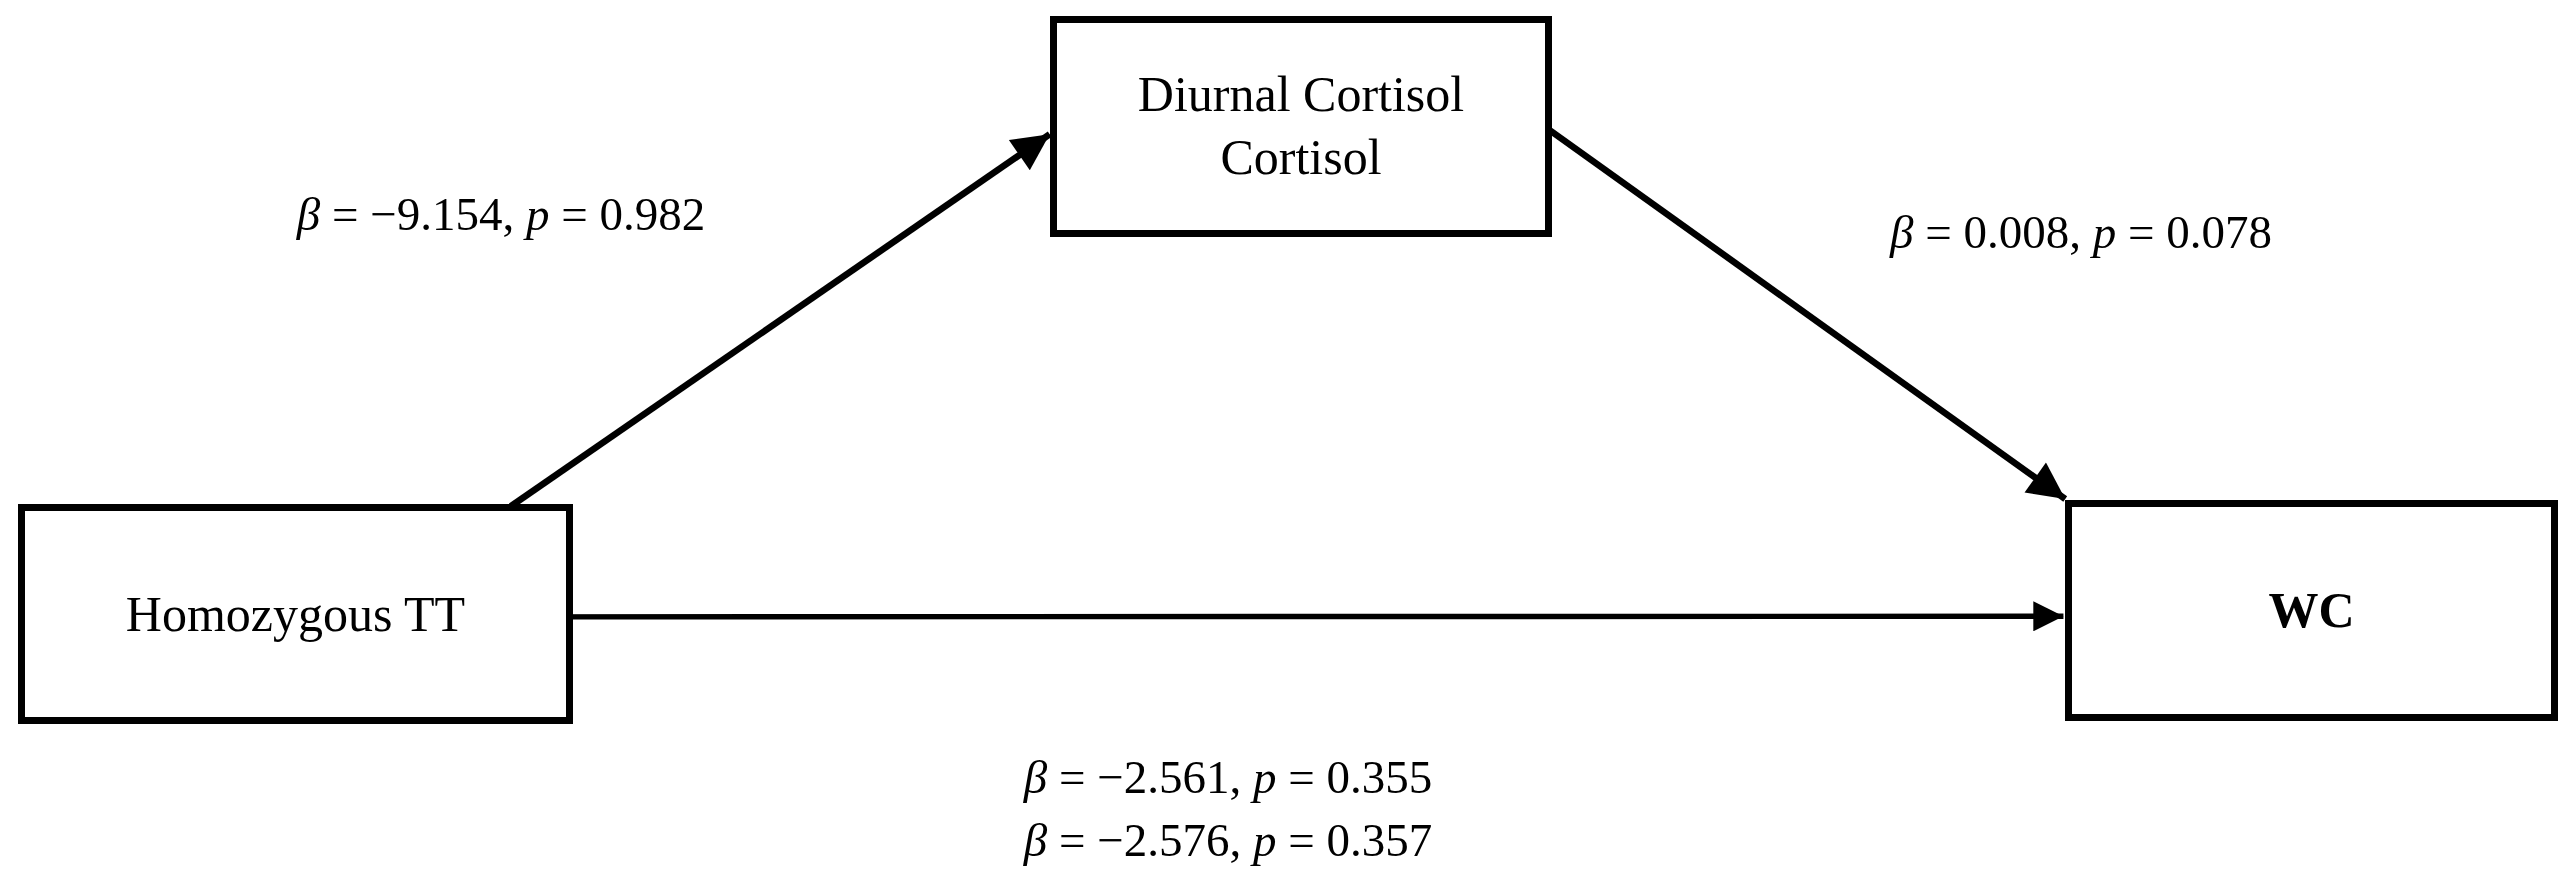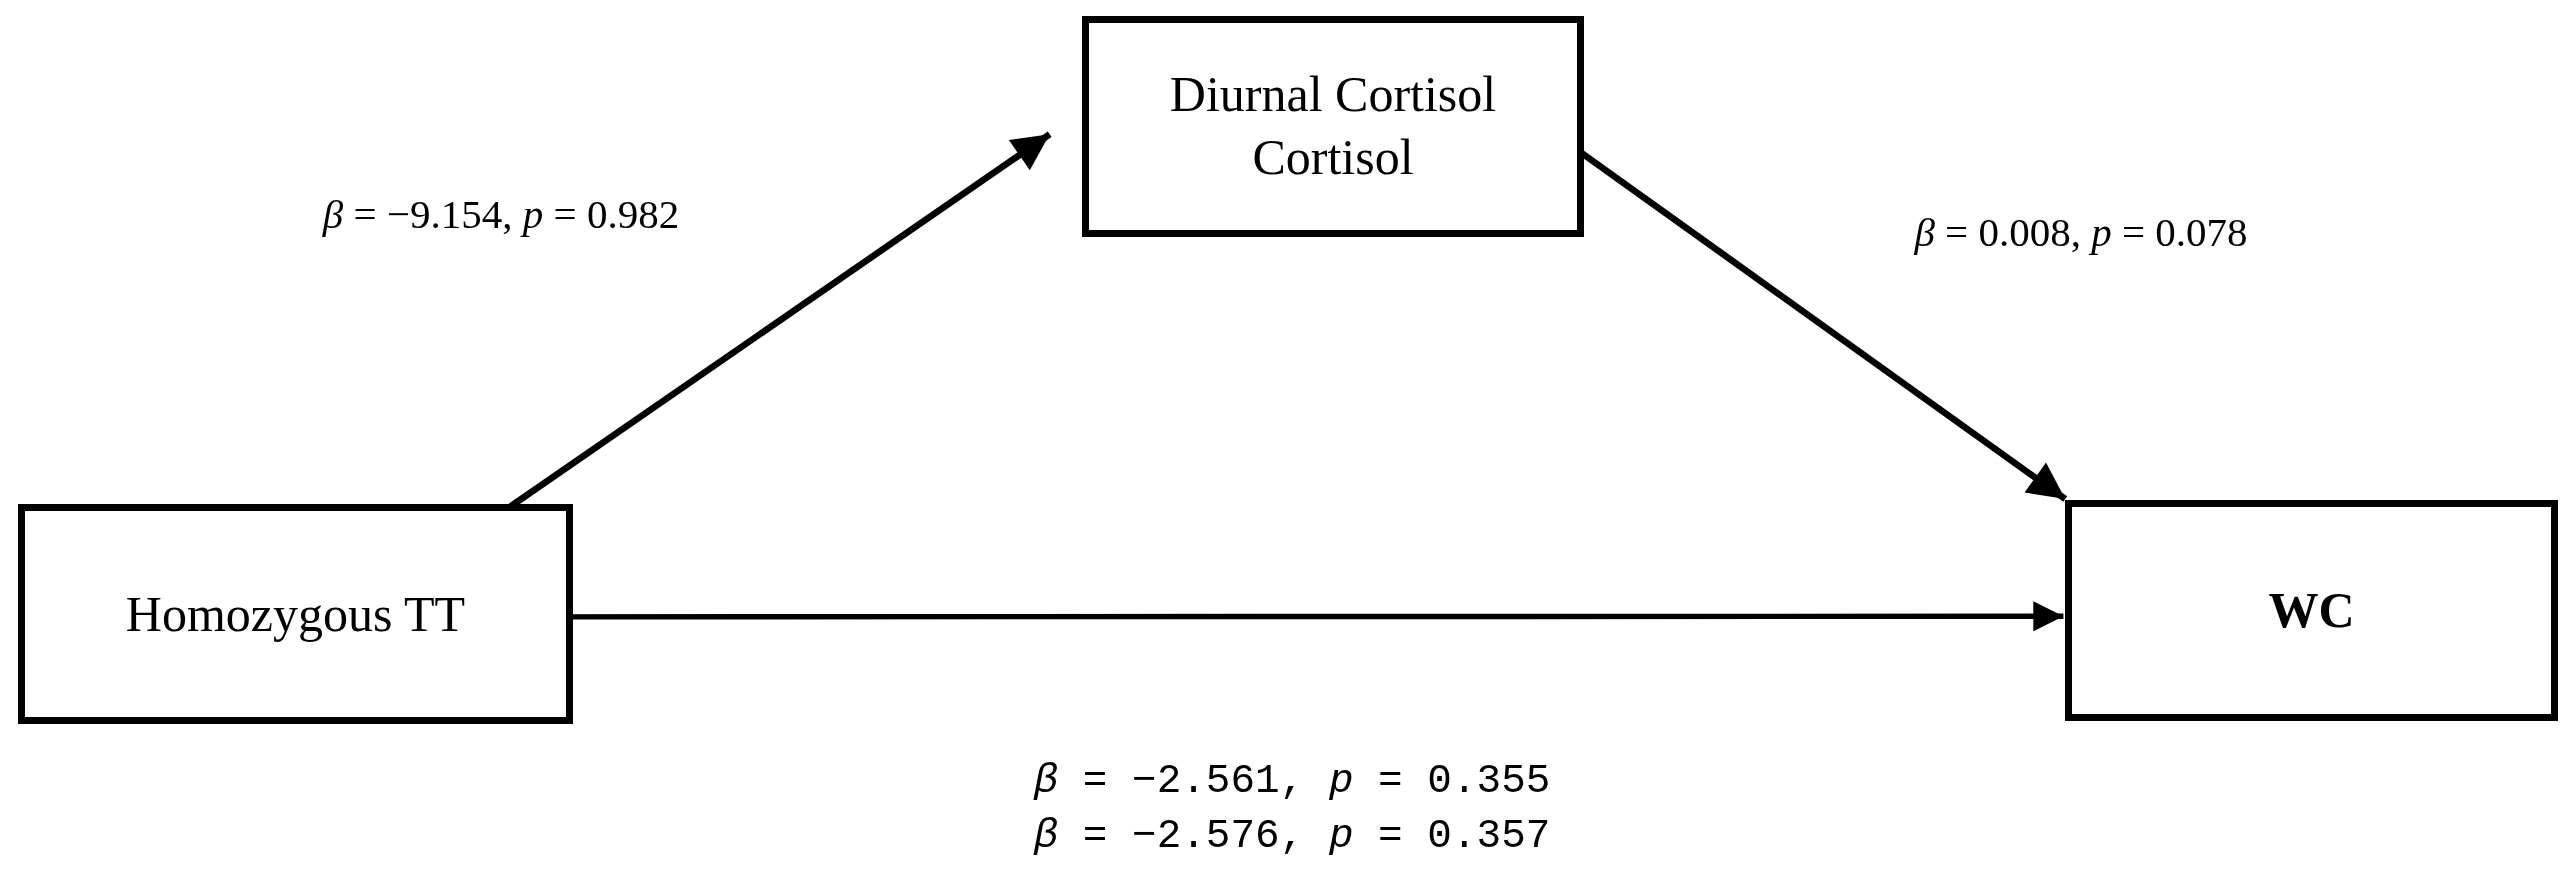--- a/index.html
+++ b/index.html
@@ -30,36 +30,36 @@
     background: #ffffff;
     display: flex;
     flex-direction: column;
     align-items: center;
     justify-content: center;
     text-align: center;
     font-size: 50px;
     line-height: 1.26;
     color: #000000;
   }
-  #node-mediator { left: 1050px; top: 15.6px;  width: 502px; height: 221px; margin-left: 32px; }
+  #node-mediator { left: 1050px; top: 15.6px;  width: 502px; height: 221px; }
   #node-predictor { left: 18px;  top: 504px; width: 555px; height: 220px; }
   #node-outcome  { left: 2065px; top: 500px; width: 493px; height: 221px; font-weight: bold; }
 
   .path-label {
     position: absolute;
     transform: translate(-50%, -50%);
-    font-size: 41px;
+    font-size: 47px;
     line-height: 1.35;
     white-space: nowrap;
     color: #000000;
     text-align: right;
   }
   #label-a { left: 501px;  top: 215px; }
   #label-b { left: 2081px; top: 217px; margin-top: 16px; }
-  #label-c { left: 1292px; top: 809px; font-family: Liberation Mono, monospace; }
+  #label-c { left: 1228px; top: 809px; }
   .stat-row { display: block; }
   .it { font-style: italic; }
 </style>
 </head>
 <body>
 
 <div id="figure">
 
   <svg id="arrow-layer" viewBox="0 0 4307 1469" xmlns="http://www.w3.org/2000/svg">
     <defs>

